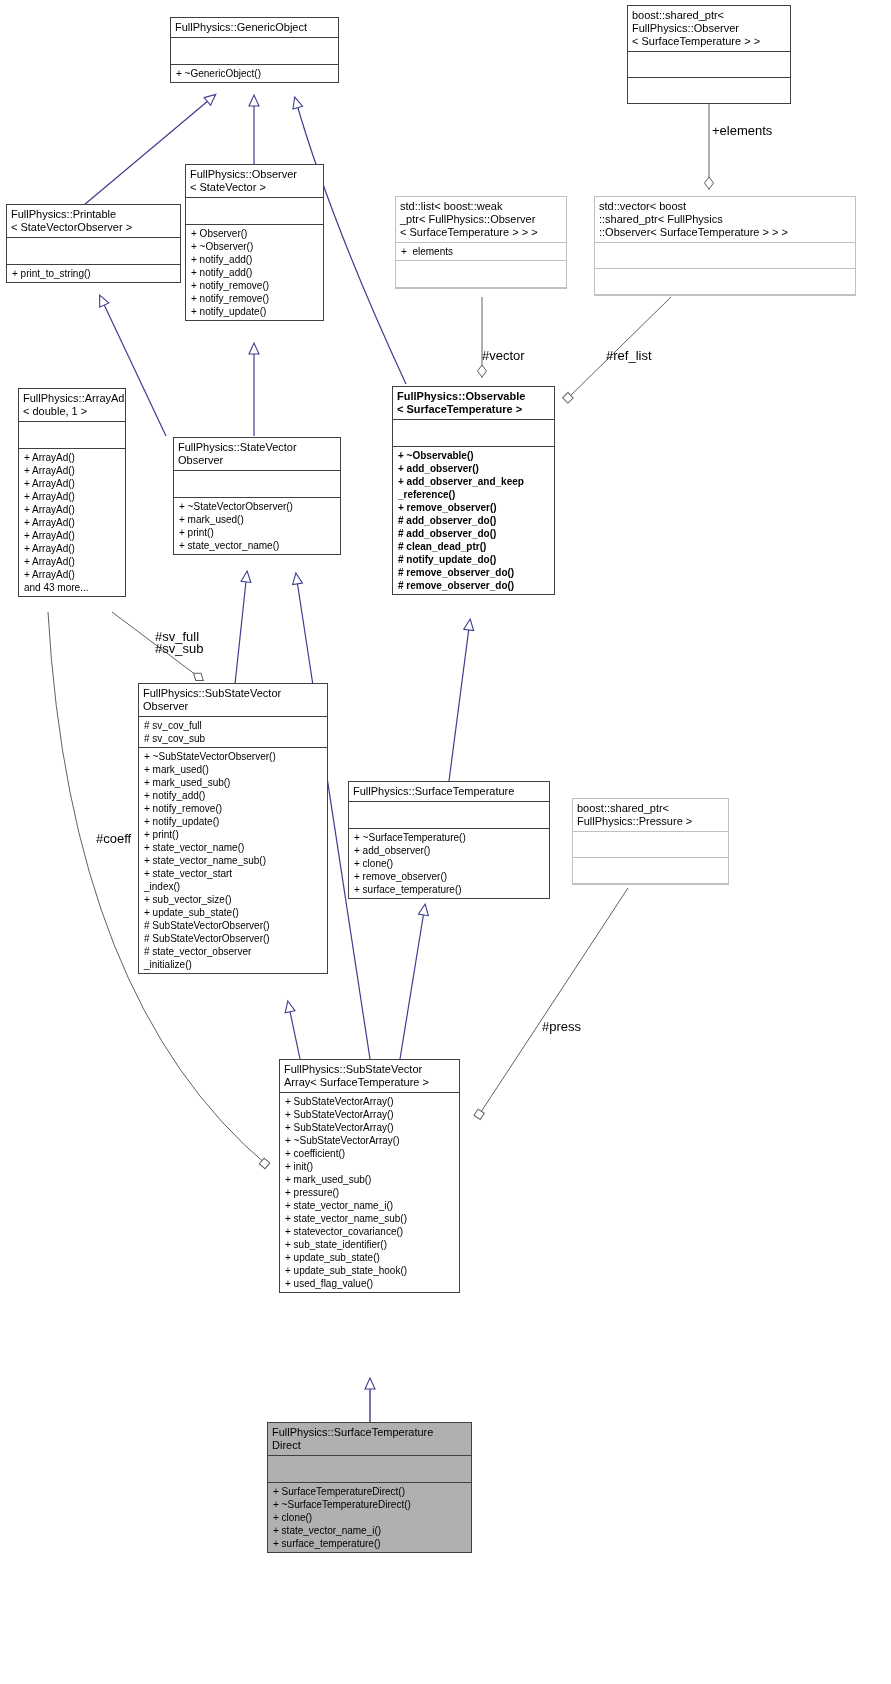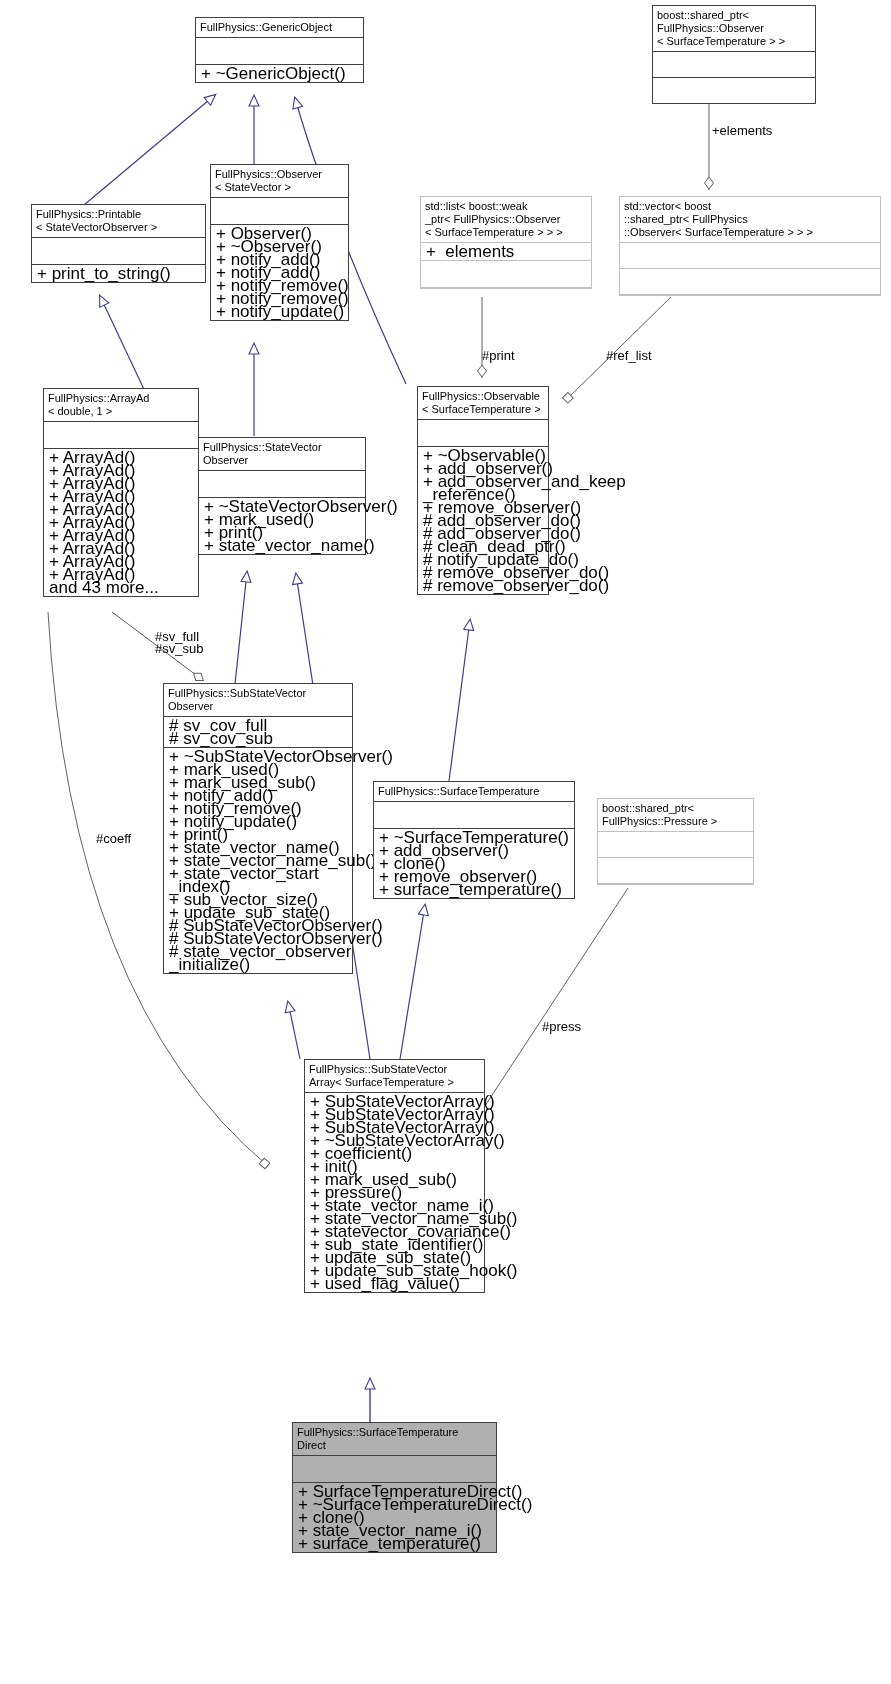--- a/index.html
+++ b/index.html
@@ -23,21 +23,20 @@
     width: 891px;
     height: 1684px;
     pointer-events: none;
   }
   .node {
     position: absolute;
     box-sizing: border-box;
     background: #ffffff;
     border: 1px solid #404040;
     z-index: 3;
-    margin-left: 25px;
   }
   .node.thin {
     border: 1px solid #c0c0c0;
   }
   .node.filled {
     background: #b0b0b0;
   }
   .node.filled .sect {
     background: #b0b0b0;
   }
@@ -45,21 +44,21 @@
     font-size: 11px;
     line-height: 13px;
     color: #000000;
     padding: 3px 4px 3px 4px;
     border-bottom: 1px solid #404040;
     white-space: pre-line;
   }
   .node.thin .title { border-bottom: 1px solid #c0c0c0; }
   .title.lft { text-align: left; }
   .sect {
-    font-size: 17px;
+    font-size: 10px;
     line-height: 13px;
     color: #000000;
     padding: 2px 5px 2px 5px;
     border-bottom: 1px solid #404040;
     min-height: 13px;
   }
   .node.thin .sect { border-bottom: 1px solid #c0c0c0; }
   .sect.last { border-bottom: none; }
   .sect .row { white-space: pre; }
   .elabel {
@@ -175,40 +174,40 @@
   </div>
 
   <div class="node thin" style="left:594px; top:196px; width:262px;">
     <div class="title lft">std::vector&lt; boost
 ::shared_ptr&lt; FullPhysics
 ::Observer&lt; SurfaceTemperature &gt; &gt; &gt;</div>
     <div class="sect" style="height:21px;"></div>
     <div class="sect last" style="height:21px;"></div>
   </div>
 
-  <div class="node" style="left:392px; top:386px; width:132px;">
+  <div class="node" style="left:392px; top:386px; width:163px;font-weight:bold;">
     <div class="title">FullPhysics::Observable
 &lt; SurfaceTemperature &gt;</div>
     <div class="sect" style="height:22px;"></div>
     <div class="sect last">
       <div class="row">+ ~Observable()</div>
       <div class="row">+ add_observer()</div>
       <div class="row">+ add_observer_and_keep</div>
       <div class="row">_reference()</div>
       <div class="row">+ remove_observer()</div>
       <div class="row"># add_observer_do()</div>
       <div class="row"># add_observer_do()</div>
       <div class="row"># clean_dead_ptr()</div>
       <div class="row"># notify_update_do()</div>
       <div class="row"># remove_observer_do()</div>
       <div class="row"># remove_observer_do()</div>
     </div>
   </div>
 
-  <div class="node" style="left:18px; top:388px; width:156px;">
+  <div class="node" style="left:18px; top:388px; width:108px;">
     <div class="title">FullPhysics::ArrayAd
 &lt; double, 1 &gt;</div>
     <div class="sect" style="height:22px;"></div>
     <div class="sect last">
       <div class="row">+ ArrayAd()</div>
       <div class="row">+ ArrayAd()</div>
       <div class="row">+ ArrayAd()</div>
       <div class="row">+ ArrayAd()</div>
       <div class="row">+ ArrayAd()</div>
       <div class="row">+ ArrayAd()</div>
@@ -308,20 +307,20 @@
     <div class="sect last">
       <div class="row">+ SurfaceTemperatureDirect()</div>
       <div class="row">+ ~SurfaceTemperatureDirect()</div>
       <div class="row">+ clone()</div>
       <div class="row">+ state_vector_name_i()</div>
       <div class="row">+ surface_temperature()</div>
     </div>
   </div>
 
   <div class="elabel" style="left:712px; top:125px;">+elements</div>
-  <div class="elabel" style="left:482px; top:350px;">#print</div>
+  <div class="elabel" style="left:482px; top:350px;">#vector</div>
   <div class="elabel" style="left:606px; top:350px;">#ref_list</div>
   <div class="elabel" style="left:155px; top:631px;">#sv_full
 #sv_sub</div>
   <div class="elabel" style="left:96px; top:833px;">#coeff</div>
   <div class="elabel" style="left:542px; top:1021px;">#press</div>
 
 </div>
 
 </body></html>

